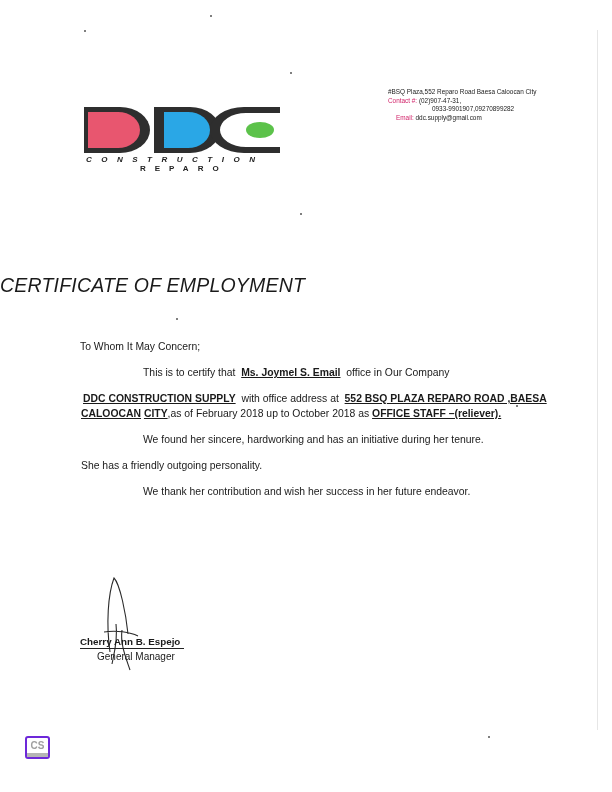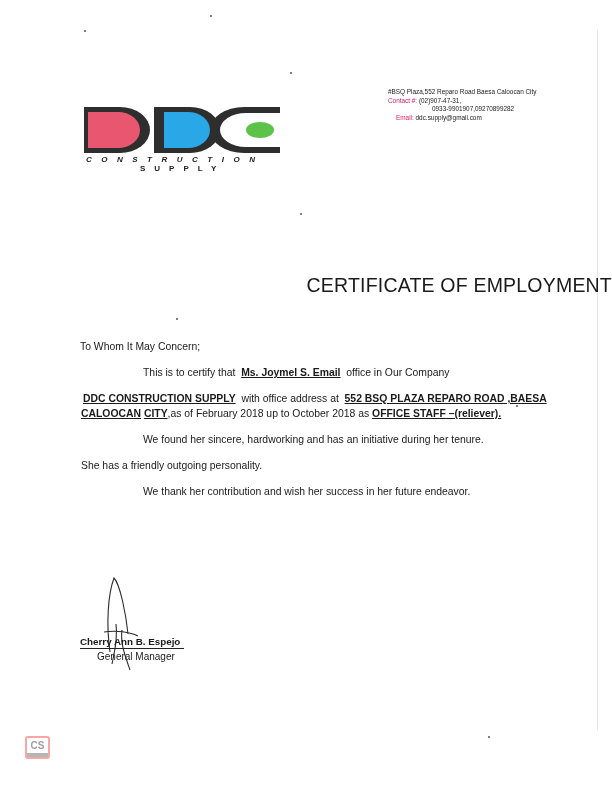--- a/index.html
+++ b/index.html
@@ -16,33 +16,33 @@
   .logo-sub1 { position:absolute; left:2px; top:48px; width:200px; font-family:"Liberation Sans", sans-serif;
     font-weight:bold; font-size:8px; letter-spacing:9.5px; color:#222; white-space:nowrap;font-style:italic; }
   .logo-sub2 { position:absolute; left:56px; top:57px; font-weight:bold; font-size:8px; letter-spacing:9px; color:#222; white-space:nowrap; }
 
   
   .contact { position:absolute; left:388px; top:88px; font-size:6.4px; line-height:8.6px; color:#222; }
   .contact .label { color:#d2246a; }
   .contact .indent { padding-left:44px; }
   .contact .email-line { padding-left:8px; }
 
-  .title { position:absolute; left:0; width:612px; top:274px; text-align:right;
-    font-size:19.5px; color:#1a1a1a; letter-spacing:0.2px; }
+  .title { position:absolute; left:0; width:612px; top:274px; text-align:left;
+    font-size:19.5px; color:#1a1a1a; letter-spacing:0.2px;font-style:italic; }
 
   .body-text { position:absolute; font-size:10.4px; color:#1a1a1a; white-space:nowrap; }
   .u { text-decoration:underline; font-weight:bold; }
 
   .sig-svg { position:absolute; left:96px; top:574px; }
   .sig-name { position:absolute; left:80px; top:636px; font-size:9.8px; font-weight:bold; }
   .sig-line { position:absolute; left:80px; top:648px; width:104px; height:1px; background:#222; }
   .sig-title { position:absolute; left:97px; top:651px; font-size:10px; }
 
   .cam { position:absolute; left:25px; top:736px; display:flex; align-items:center; }
-  .cam-icon { width:25px; height:23px; border:2px solid #fca5a5; border-radius:3px; box-sizing:border-box;
+  .cam-icon { width:25px; height:23px; border:2px solid #6d28d9; border-radius:3px; box-sizing:border-box;
     display:flex; align-items:center; justify-content:center; font-size:10px; font-weight:bold; color:#a0a0a0;
     position:relative; }
   .cam-icon::after { content:""; position:absolute; left:0; right:0; bottom:0; height:4px; background:#b5b5b5; }
   .cam-text { margin-left:9px; font-size:19px; color:#a6a6a6; }
 </style>
 </head>
 <body>
 
 <div class="page-edge"></div>
 <div class="speck" style="left:84px;top:30px"></div>
@@ -59,21 +59,21 @@
     <path d="M0,0 H36 A30,23 0 0 1 36,46 H0 Z" fill="#2e2e2e"></path>
     <path d="M4,5 H34 A22,18 0 0 1 34,41 H4 Z" fill="#e8566f"></path>
 
     <path d="M70,0 H106 A30,23 0 0 1 106,46 H70 Z" fill="#2e2e2e"></path>
     <path d="M80,5 H104 A22,18 0 0 1 104,41 H80 Z" fill="#2aa7e6"></path>
 
     <path d="M196,0 H160 A34,23 0 0 0 160,46 H196 V40 H162 A26,17 0 0 1 162,6 H196 Z" fill="#2e2e2e"></path>
     <ellipse cx="176" cy="23" rx="14" ry="8" fill="#5cc24a"></ellipse>
   </svg>
   <div class="logo-sub1">CONSTRUCTION</div>
-  <div class="logo-sub2">SUPPLY</div>
+  <div class="logo-sub2">REPARO</div>
 </div>
 
 <div class="contact">
   <div>#BSQ Plaza,552 Reparo Road Baesa Caloocan City</div>
   <div><span class="label">Contact #:</span> <span>(02)907-47-31,</span></div>
   <div class="indent">0933-9901907,09270899282</div>
   <div class="email-line"><span class="label">Email:</span> <span>ddc.supply@gmail.com</span></div>
 </div>
 
 <div class="title">CERTIFICATE OF EMPLOYMENT</div>

